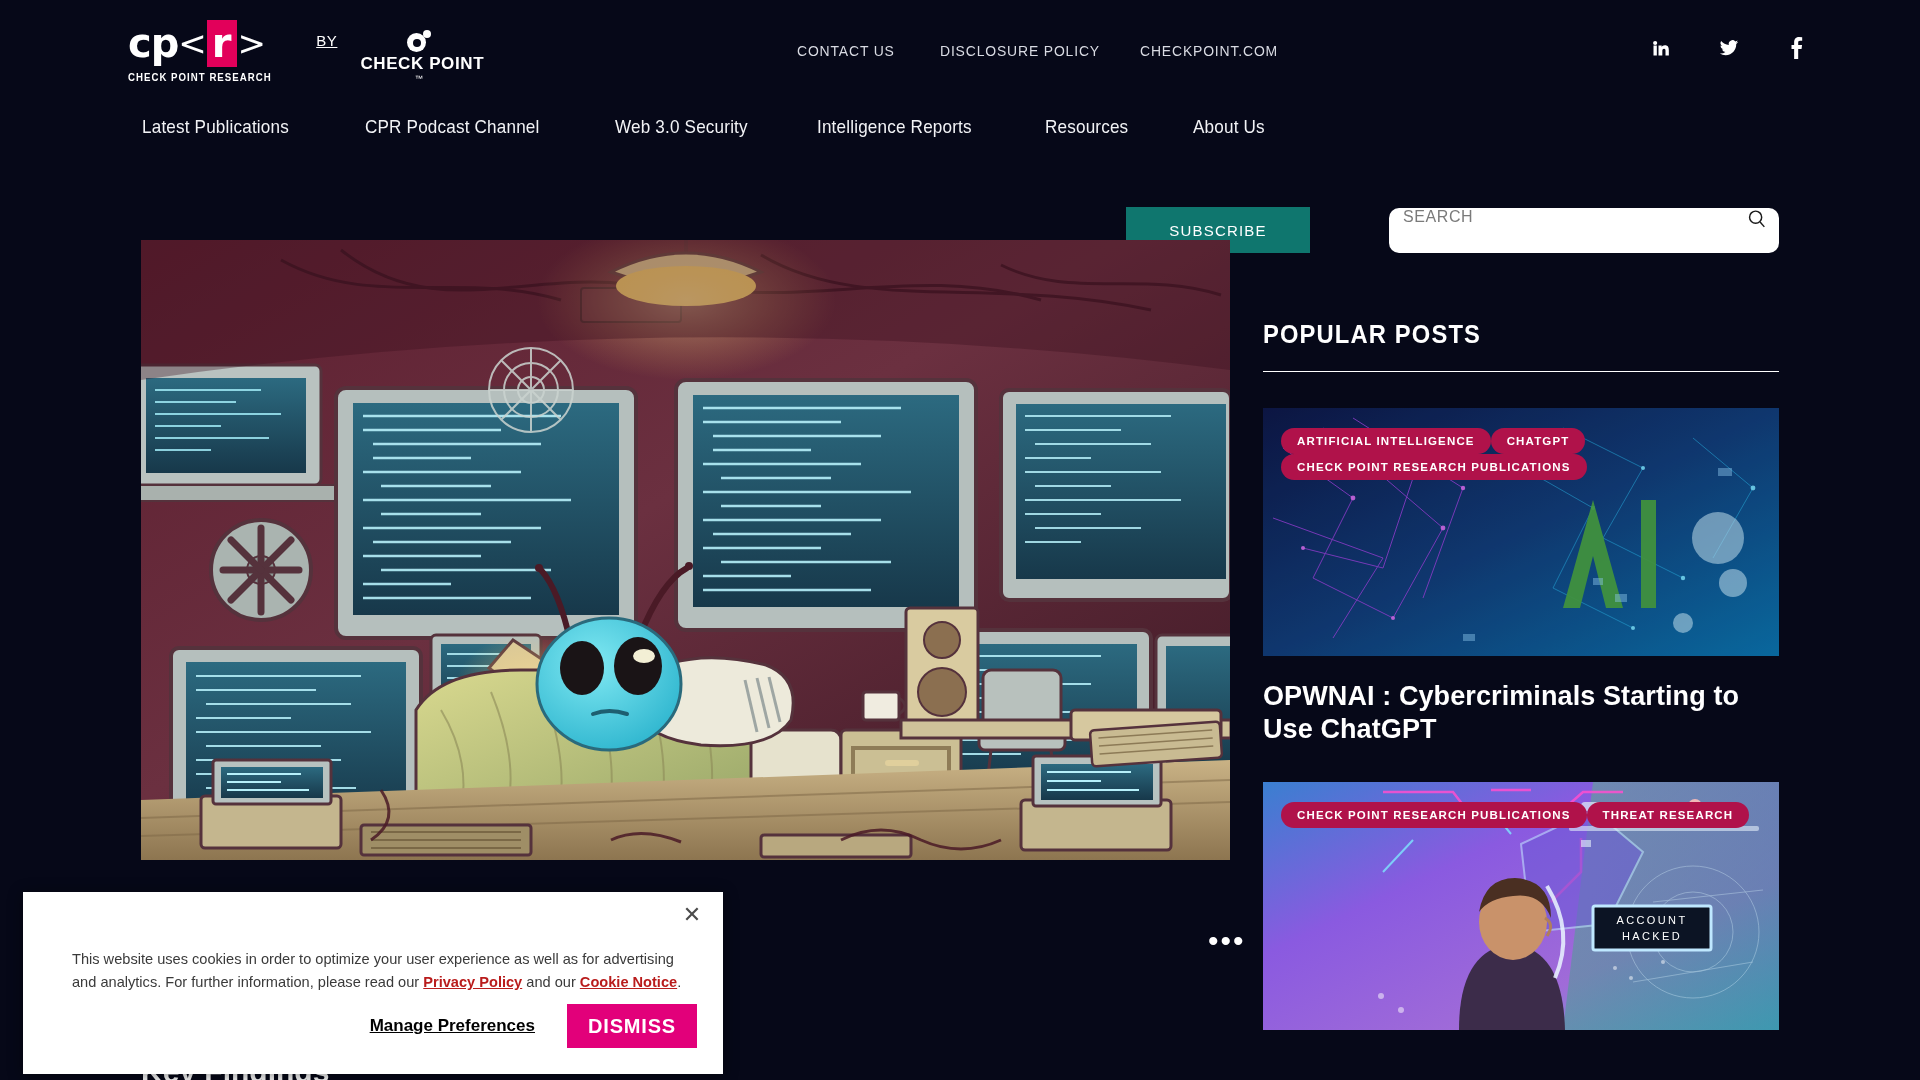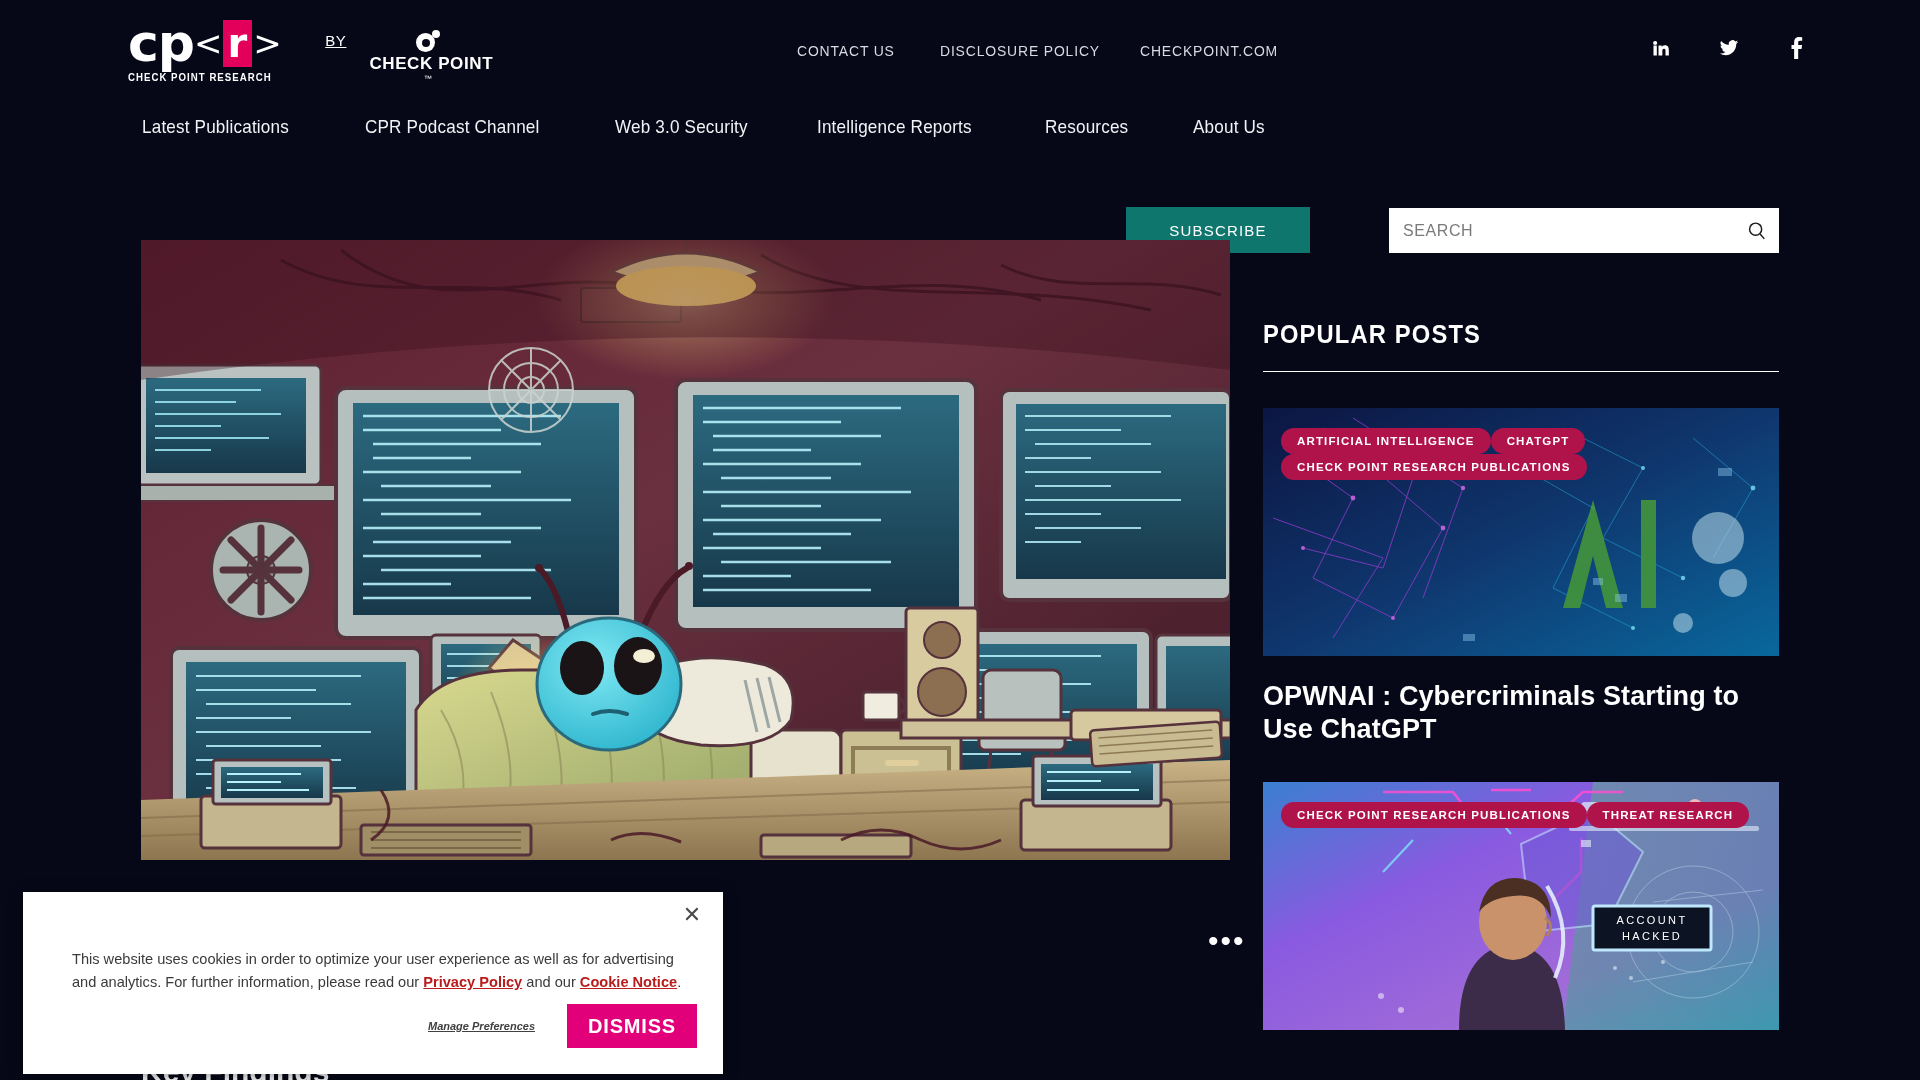--- a/index.html
+++ b/index.html
@@ -11,35 +11,35 @@
   }
   .page { position: relative; width: 1920px; height: 1080px; background: #060818; }
 
   
   .topbar { position: absolute; left: 0; top: 0; width: 1920px; height: 100px; }
 
   .logo-block { position: absolute; left: 128px; top: 22px; display: flex; align-items: flex-start; }
   .cpr-logo { position: relative; }
   .cpr-mark { display: flex; align-items: center; height: 42px; }
   .cpr-cp, .cpr-lt, .cpr-gt {
-    color: #ffffff; font-size: 52px; font-weight: 700; line-height: 40px;
+    color: #ffffff; font-size: 40px; font-weight: 700; line-height: 40px;
     font-family: "DejaVu Sans", sans-serif; letter-spacing: -1px;
   }
   .cpr-lt, .cpr-gt { font-size: 34px; font-weight: 400; }
   .cpr-r {
     background: #e2005a; color: #ffffff; font-size: 40px; font-weight: 700;
     font-family: "DejaVu Sans", sans-serif; line-height: 47px;
     padding: 0 5px; margin: 0 1px; height: 47px; display: inline-block;
   }
   .cpr-sub {
     margin-top: 7px; color: #ffffff; font-size: 10.5px; font-weight: 700;
     letter-spacing: 1.1px; font-family: "Liberation Sans", sans-serif;
     transform: scaleX(0.92); transform-origin: left;
   }
-  .by-text { color: #ffffff; font-size: 15px; letter-spacing: .6px; margin: 10px 0 0 41px; text-decoration: underline; }
+  .by-text { color: #ffffff; font-size: 15px; letter-spacing: .6px; margin: 10px 0 0 32px; text-decoration: underline; }
   .cp-logo { display: flex; align-items: center; margin: 8px 0 0 16px; flex-direction: column; }
   .cp-glyph { position: relative; width: 24px; height: 24px; }
   .cp-circle {
     position: absolute; left: 0; top: 3px; width: 19px; height: 19px;
     border-radius: 50%; background: #ffffff;
   }
   .cp-notch {
     position: absolute; left: 6px; top: 9px; width: 8px; height: 8px;
     border-radius: 50%; background: #060818;
   }
@@ -74,21 +74,21 @@
     transform: scaleX(0.9); transform-origin: left;
   }
   .btn-subscribe {
     position: absolute; left: 1126px; top: 107px; width: 184px; height: 46px;
     background: #0f766e; color: #ffffff; border: none; cursor: pointer;
     font-size: 15px; letter-spacing: 1.2px; font-family: "Liberation Sans", sans-serif;
     display: flex; align-items: center; justify-content: center;
   }
   .searchbox {
     position: absolute; left: 1389px; top: 108px; width: 390px; height: 45px;
-    background: #ffffff; display: flex; align-items: center;
+    background: #ffffff; display: flex; align-items: flex-start; border-radius: 10px;
   }
   .searchbox input {
     flex: 1; border: none; outline: none; background: transparent;
     font-size: 16px; color: #4a4a4a; padding: 0 14px; letter-spacing: .6px;
     font-family: "Liberation Sans", sans-serif;
   }
   .searchbox input::placeholder { color: #7a7a7a; }
   .search-ico { width: 44px; display: flex; align-items: center; justify-content: center; cursor: pointer; }
 
   
@@ -148,22 +148,22 @@
   .cookie-text {
     position: absolute; left: 49px; top: 56px; width: 614px;
     color: #3a3a3a; font-size: 14.6px; line-height: 1.55;
     font-family: "Liberation Sans", sans-serif;
   }
   .cookie-link {
     color: #b91c1c; font-weight: 700; text-decoration: underline; cursor: pointer;
   }
   .cookie-actions { position: absolute; right: 26px; bottom: 26px; display: flex; align-items: center; gap: 32px; }
   .manage-pref {
-    color: #404040; font-size: 11px; font-weight: 700; text-decoration: underline;
-    cursor: pointer; font-family: "Liberation Sans", sans-serif; font-style: italic;
+    color: #000000; font-size: 17px; font-weight: 700; text-decoration: underline;
+    cursor: pointer; font-family: "Liberation Sans", sans-serif;
   }
   .btn-dismiss {
     background: #e2007a; color: #ffffff; border: none; cursor: pointer;
     width: 130px; height: 44px; font-size: 20px; font-weight: 700; letter-spacing: .8px;
     font-family: "Liberation Sans", sans-serif;
   }
 </style>
 </head>
 <body>
 

